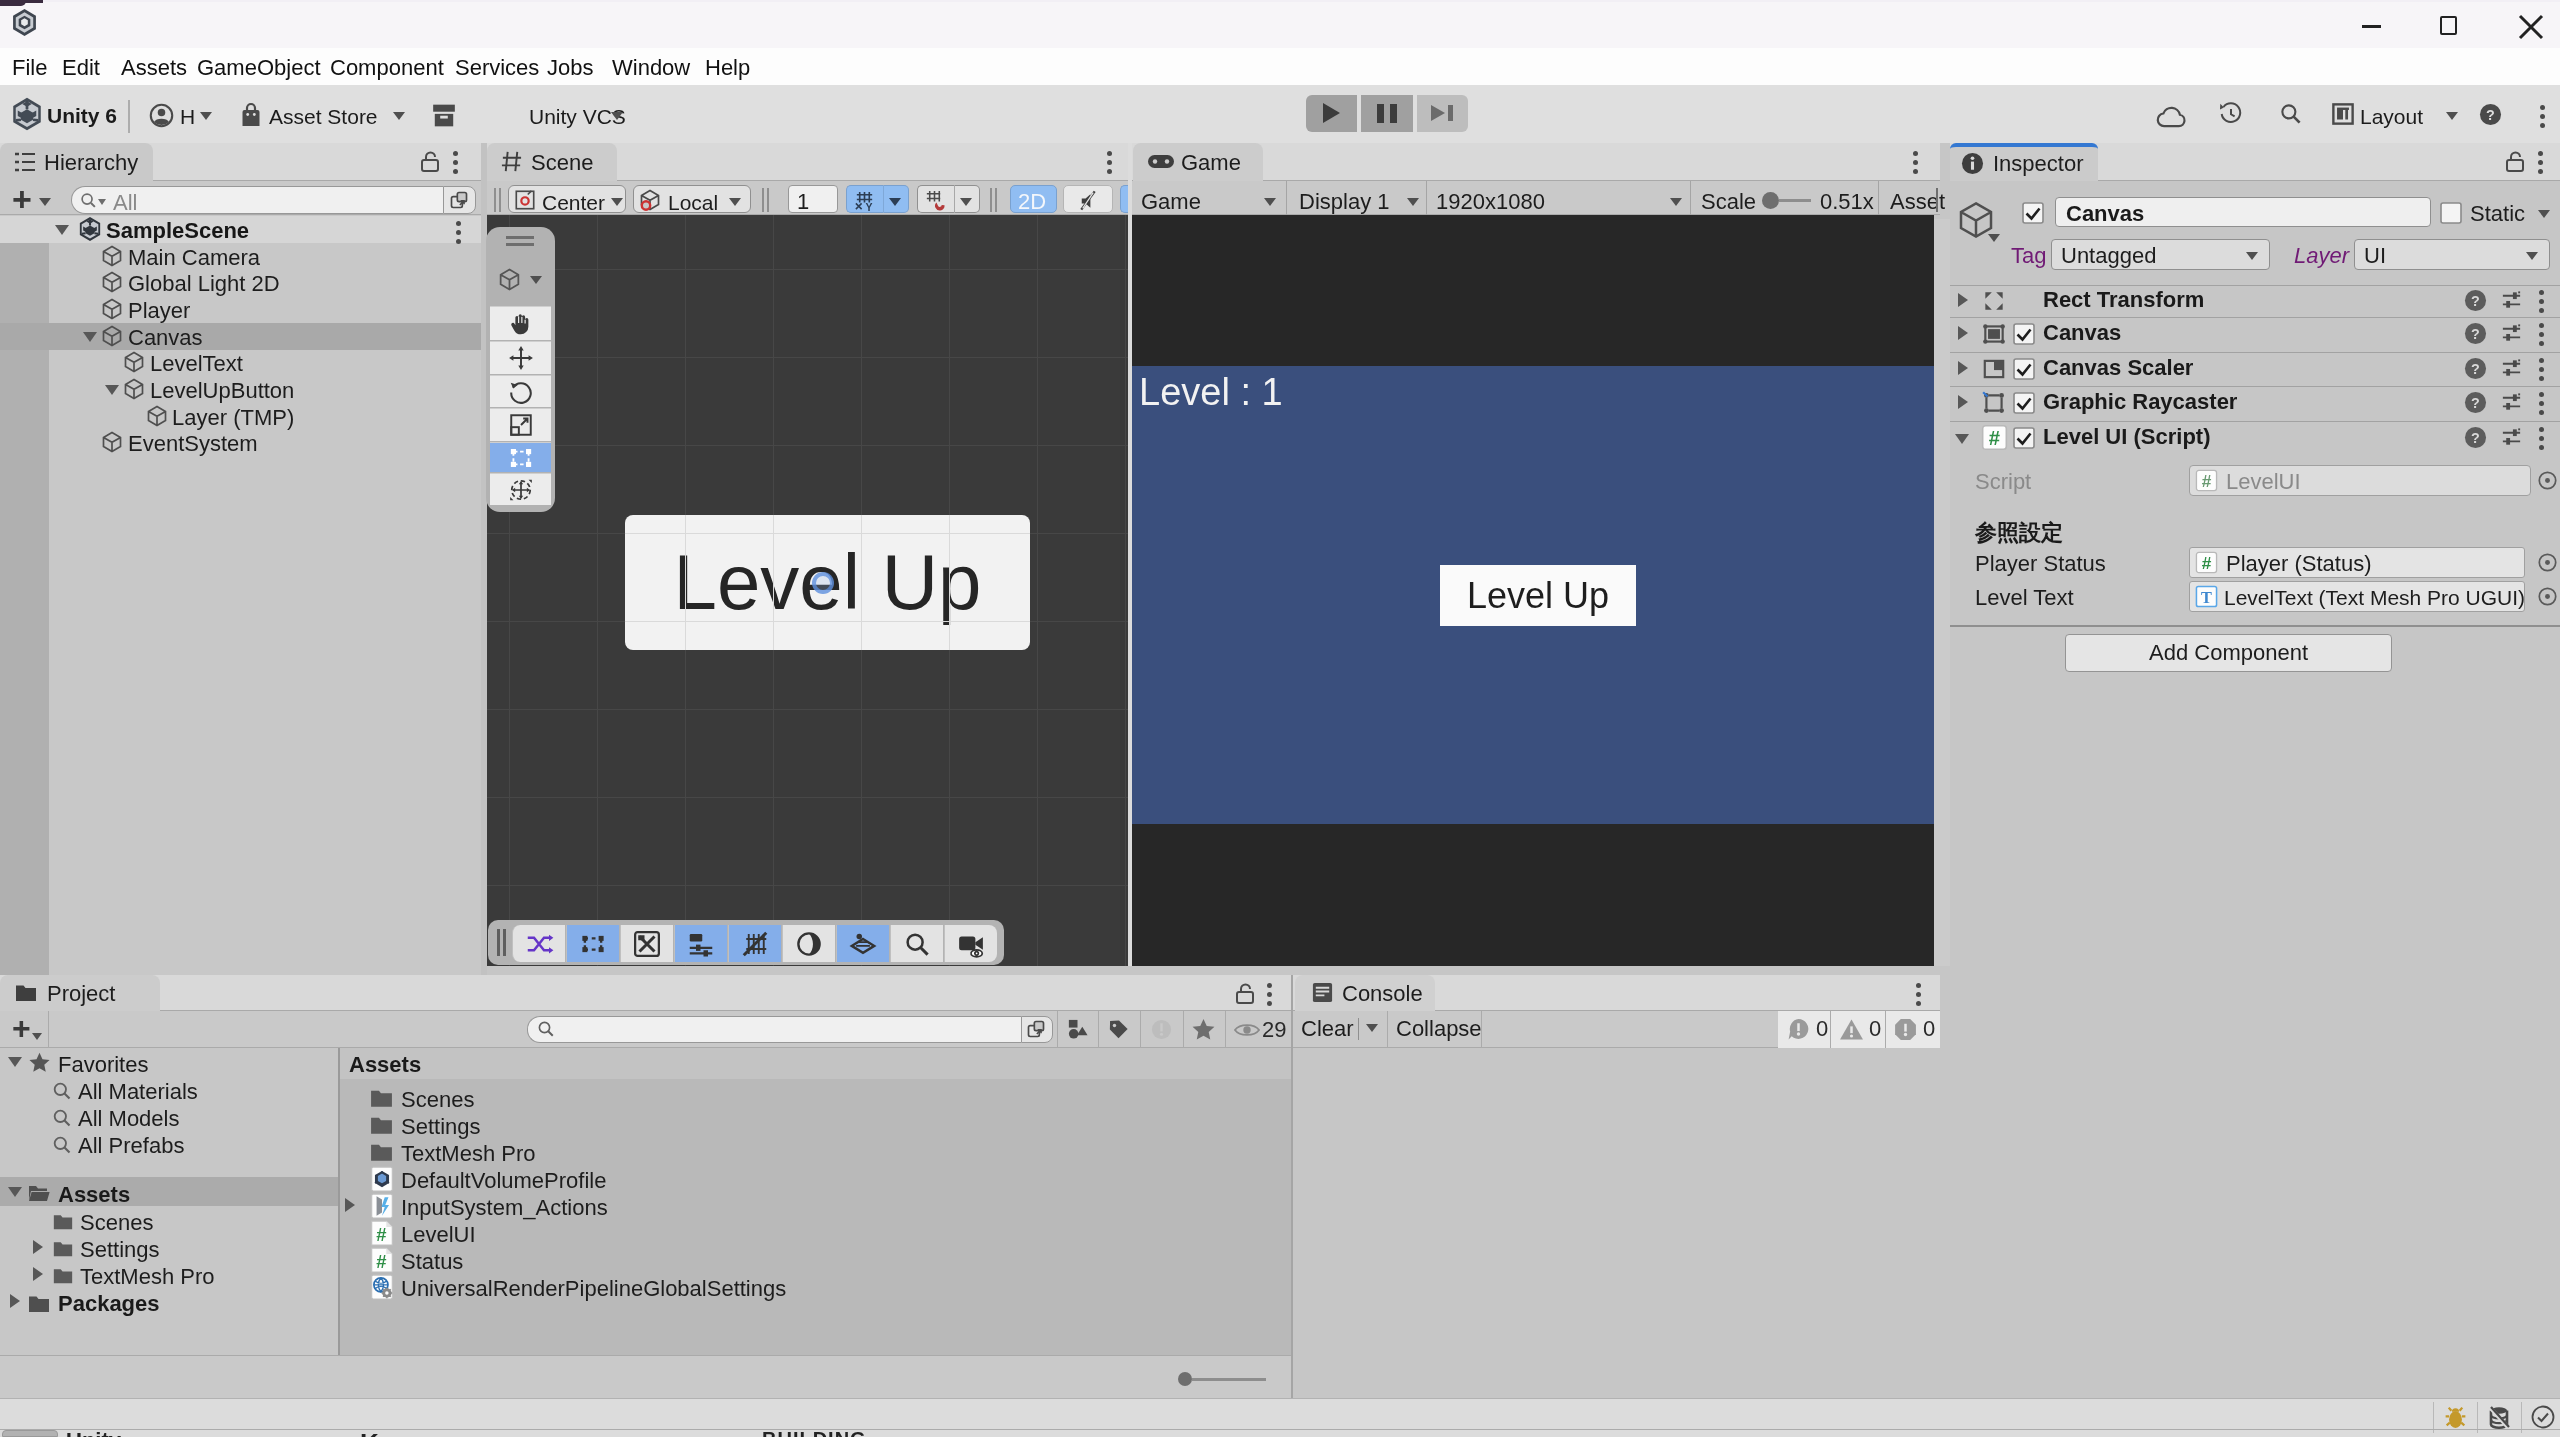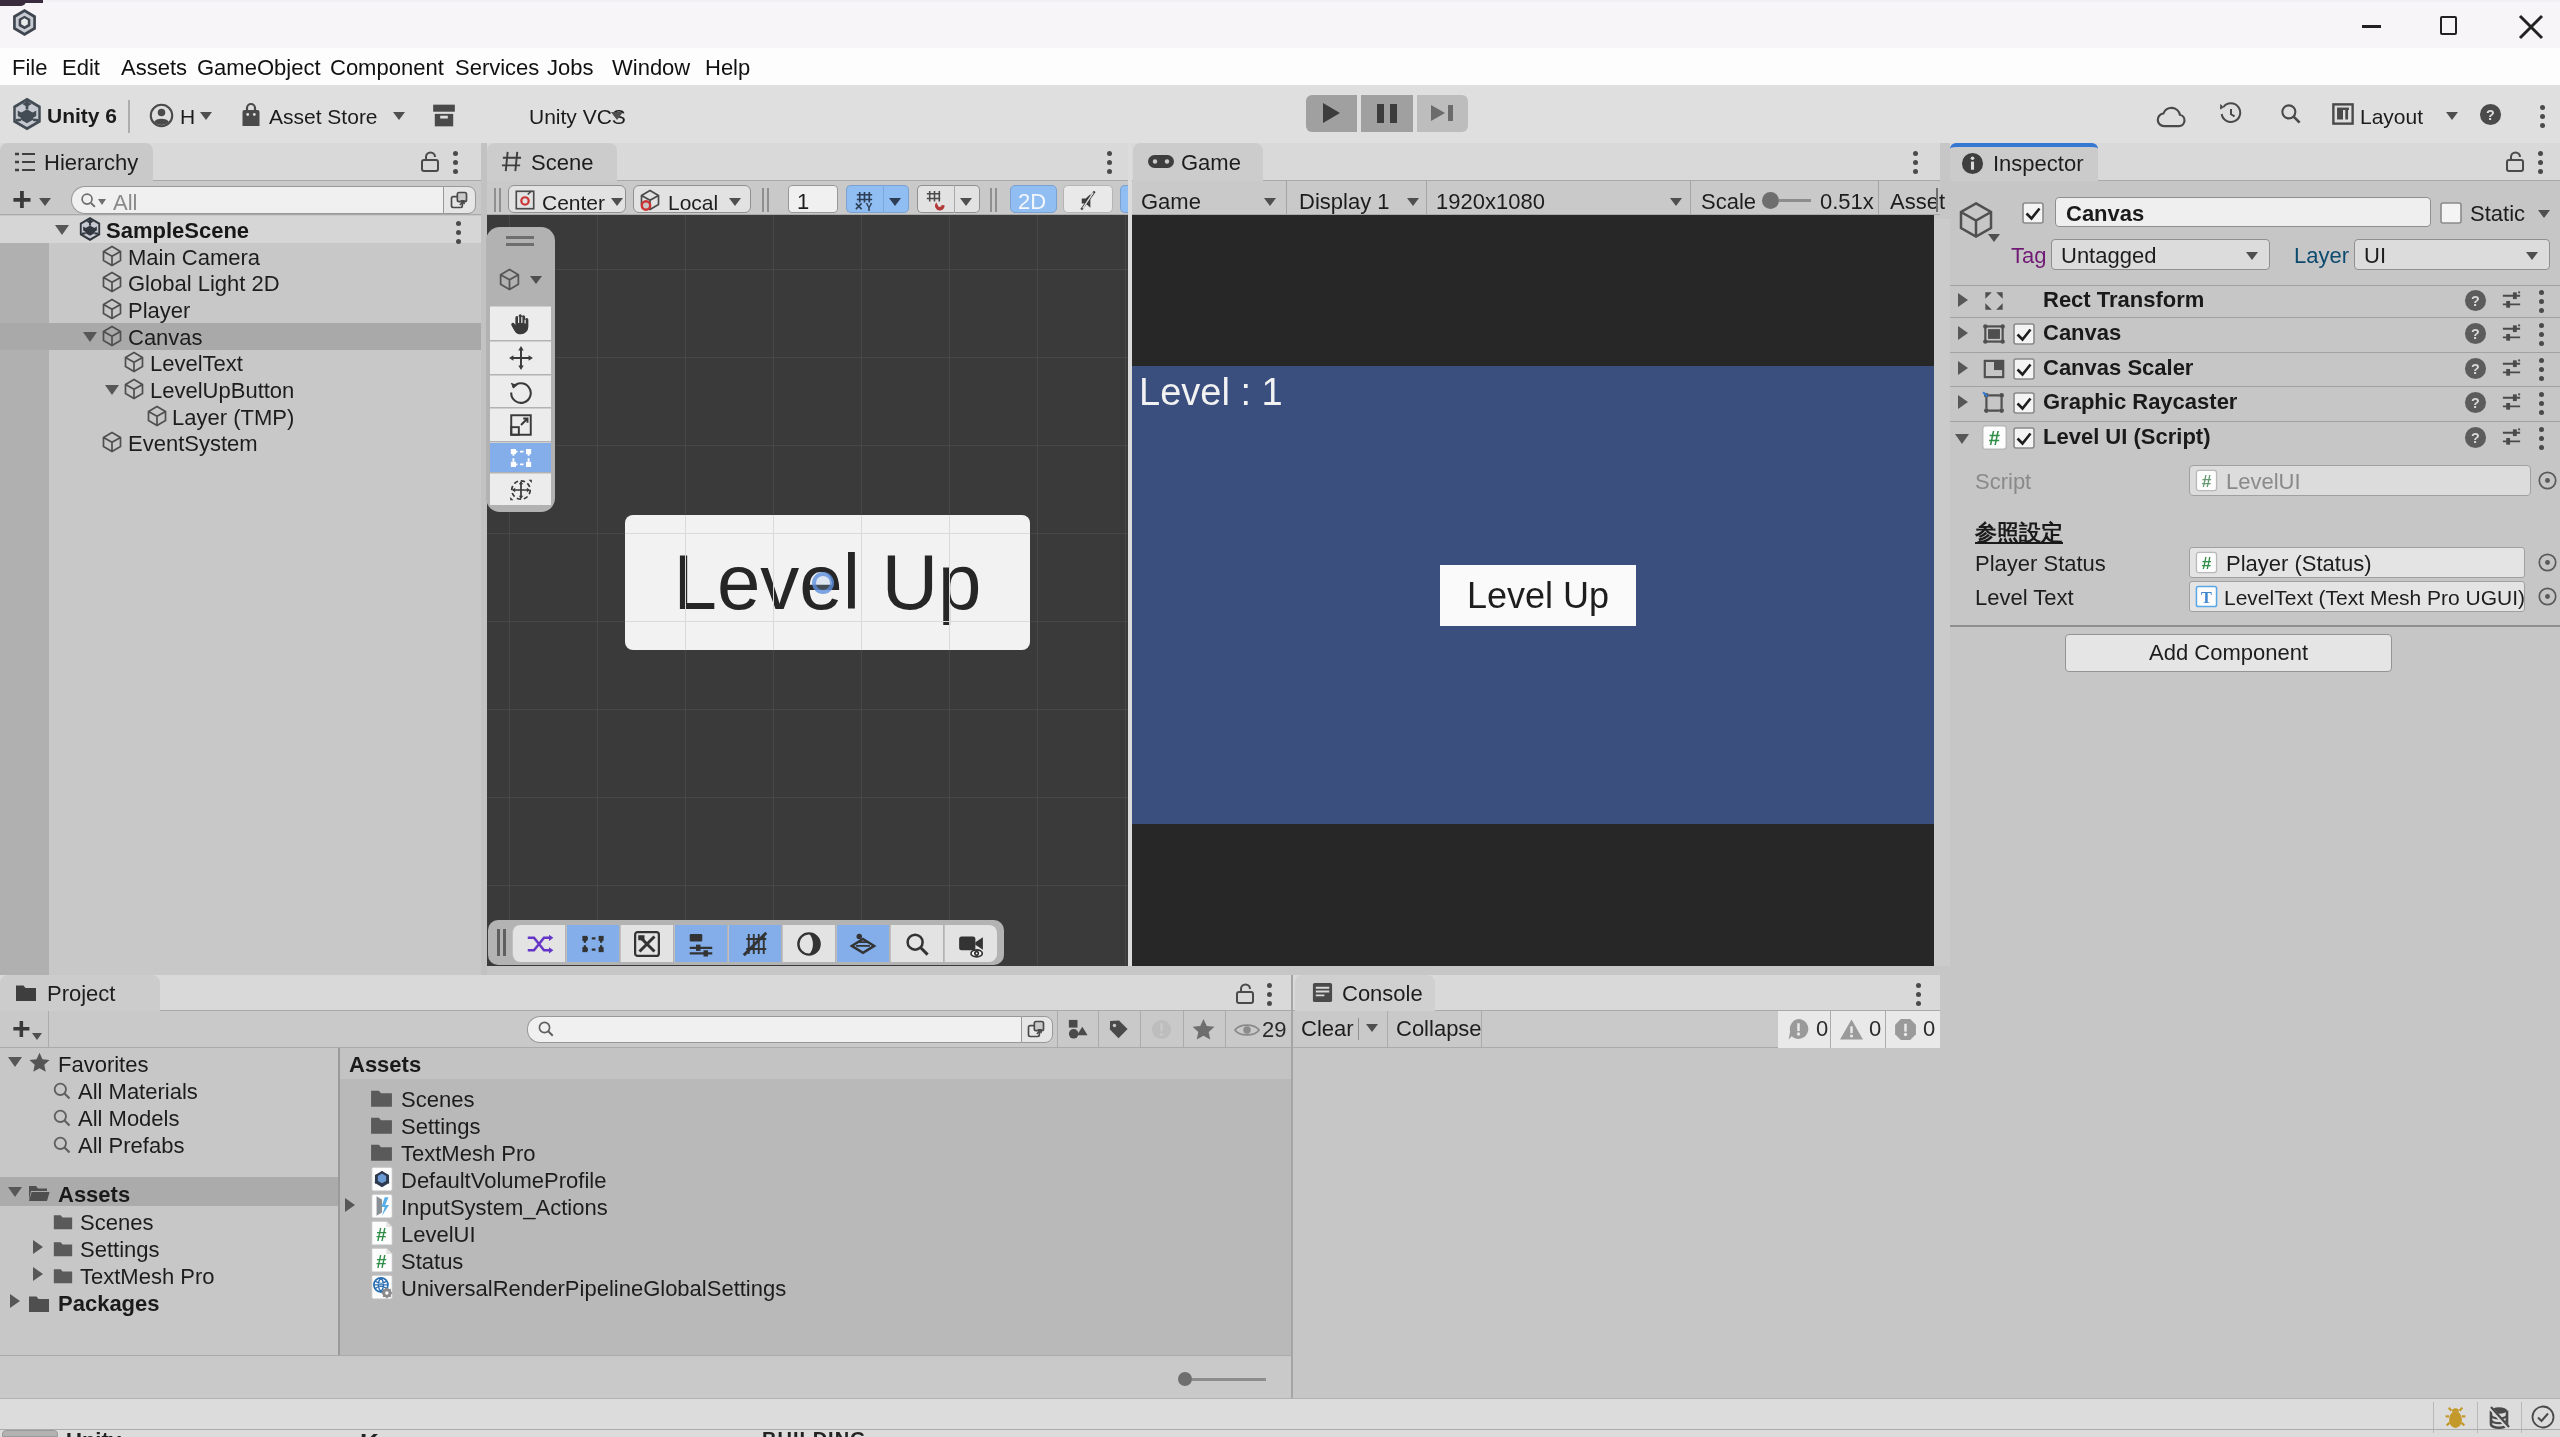--- a/index.html
+++ b/index.html
@@ -501,21 +501,21 @@
 <div class="abs" style="left:2066px;top:201px;font-size:22px;font-weight:bold;color:#1a1a1a;">Canvas</div>
 <svg class="abs" style="left:2440px;top:202px;" width="22" height="22" viewBox="0 0 22 22">
       <rect x="1" y="1" width="20" height="20" rx="2" fill="#f4f4f4" stroke="#8a8a8a" stroke-width="1.6"></rect>
     </svg>
 <div class="abs" style="left:2470px;top:201px;font-size:22px;color:#1d1d1d;">Static</div>
 <div class="abs caretS" style="left:2538px;top:210px;"></div>
 <div class="abs" style="left:2011px;top:243px;font-size:22px;color:#701a75;">Tag</div>
 <div class="abs" style="left:2051px;top:239px;width:219px;height:31px;background:#dcdcdc;border:1px solid #8f8f8f;border-radius:4px;"></div>
 <div class="abs" style="left:2061px;top:243px;font-size:22px;color:#1d1d1d;">Untagged</div>
 <div class="abs caretS" style="left:2246px;top:252px;"></div>
-<div class="abs" style="left:2294px;top:243px;font-size:22px;color:#0c4a6e;">Layer</div>
+<div class="abs" style="left:2294px;top:243px;font-size:22px;color:#701a75;font-style:italic;">Layer</div>
 <div class="abs" style="left:2354px;top:239px;width:196px;height:31px;background:#dcdcdc;border:1px solid #8f8f8f;border-radius:4px;"></div>
 <div class="abs" style="left:2364px;top:243px;font-size:22px;color:#1d1d1d;">UI</div>
 <div class="abs caretS" style="left:2526px;top:252px;"></div>
 <div class="abs" style="left:1950px;top:285px;width:610px;height:32px;border-top:1px solid #a2a2a2;"></div>
 <div class="abs foldR" style="left:1958px;top:293px;"></div>
 <div class="abs" style="left:1981px;top:288px;">
       <svg width="26" height="26" viewBox="0 0 24 24">
         <path d="M10 4 L4 10 V4 Z M14 4 L20 10 V4 Z M10 20 L4 14 V20 Z M14 20 L20 14 V20 Z" fill="#4f4f4f"></path>
       </svg>
     </div>
@@ -657,21 +657,21 @@
 <div class="abs" style="left:2189px;top:465px;width:342px;height:31px;background:#dcdcdc;border:1px solid #a0a0a0;border-radius:4px;"></div>
 <svg class="abs" style="left:2195px;top:469px;" width="23" height="23" viewBox="0 0 24 24">
       <rect x="1.5" y="1.5" width="21" height="21" rx="2.5" fill="#fdfdfd" stroke="#b9b9b9" stroke-width="1.4"></rect>
       <text x="12" y="18.5" text-anchor="middle" font-size="18" font-weight="bold" fill="#6a9a72" font-family="Liberation Sans">#</text>
     </svg>
 <div class="abs" style="left:2226px;top:469px;font-size:22px;color:#8a8a8a;">LevelUI</div>
 <svg class="abs" style="left:2537px;top:470px;" width="21" height="21" viewBox="0 0 22 22">
       <circle cx="11" cy="11" r="8.6" fill="none" stroke="#5a5a5a" stroke-width="1.8"></circle>
       <circle cx="11" cy="11" r="2.6" fill="#5a5a5a"></circle>
     </svg>
-<div class="abs" style="left:1975px;top:518px;font-size:22px;font-weight:bold;color:#1a1a1a;text-decoration:underline;">参照設定</div>
+<div class="abs" style="left:1975px;top:518px;font-size:22px;font-weight:bold;color:#1a1a1a;">参照設定</div>
 <div class="abs" style="left:1975px;top:551px;font-size:22px;color:#1d1d1d;">Player Status</div>
 <div class="abs" style="left:2189px;top:547px;width:336px;height:31px;background:#e4e4e4;border:1px solid #a0a0a0;border-radius:3px;"></div>
 <svg class="abs" style="left:2195px;top:551px;" width="23" height="23" viewBox="0 0 24 24">
       <rect x="1.5" y="1.5" width="21" height="21" rx="2.5" fill="#fdfdfd" stroke="#b9b9b9" stroke-width="1.4"></rect>
       <text x="12" y="18.5" text-anchor="middle" font-size="18" font-weight="bold" fill="#2f8f47" font-family="Liberation Sans">#</text>
     </svg>
 <div class="abs" style="left:2226px;top:551px;font-size:22px;color:#1d1d1d;">Player (Status)</div>
 <svg class="abs" style="left:2537px;top:552px;" width="21" height="21" viewBox="0 0 22 22">
       <circle cx="11" cy="11" r="8.6" fill="none" stroke="#5a5a5a" stroke-width="1.8"></circle>
       <circle cx="11" cy="11" r="2.6" fill="#5a5a5a"></circle>

